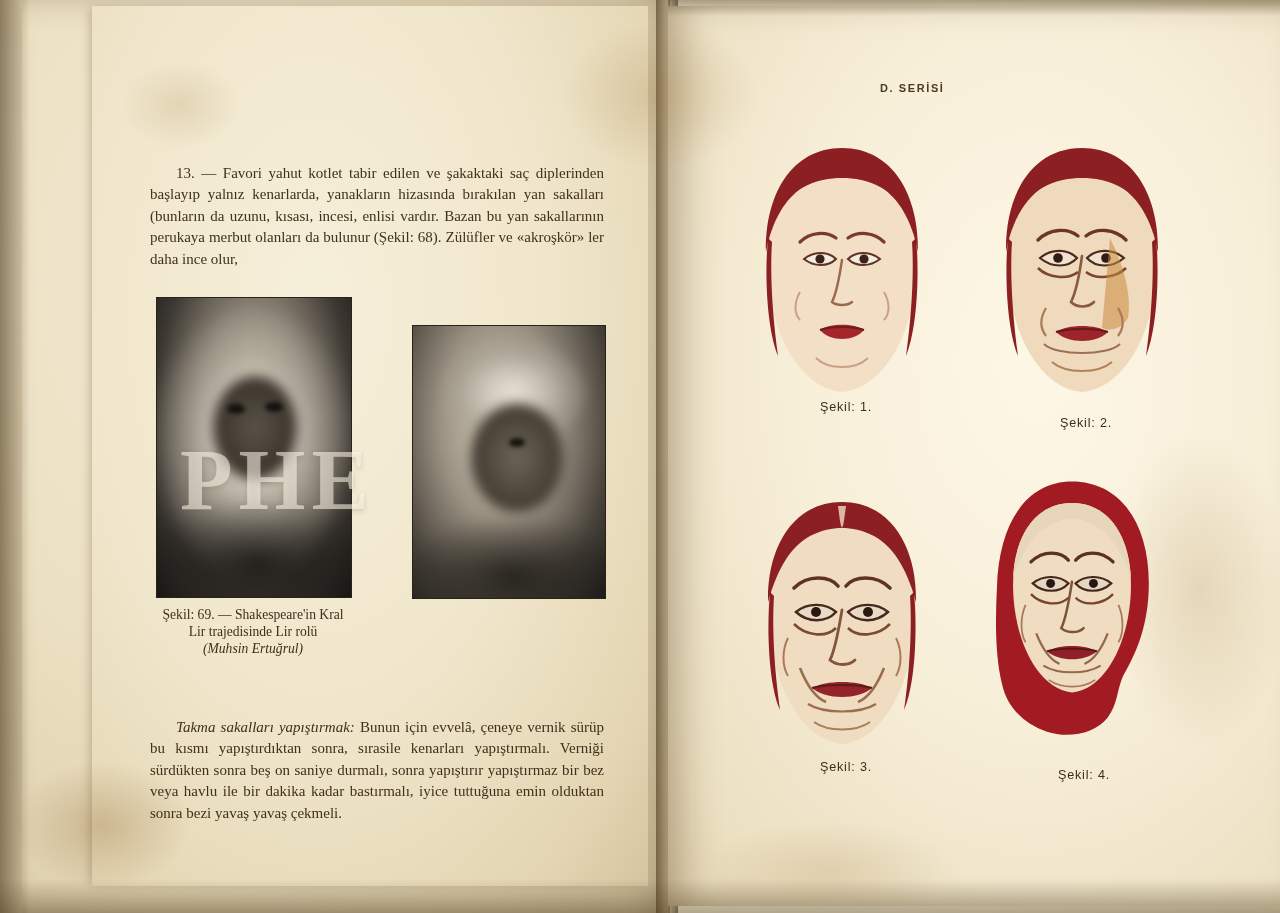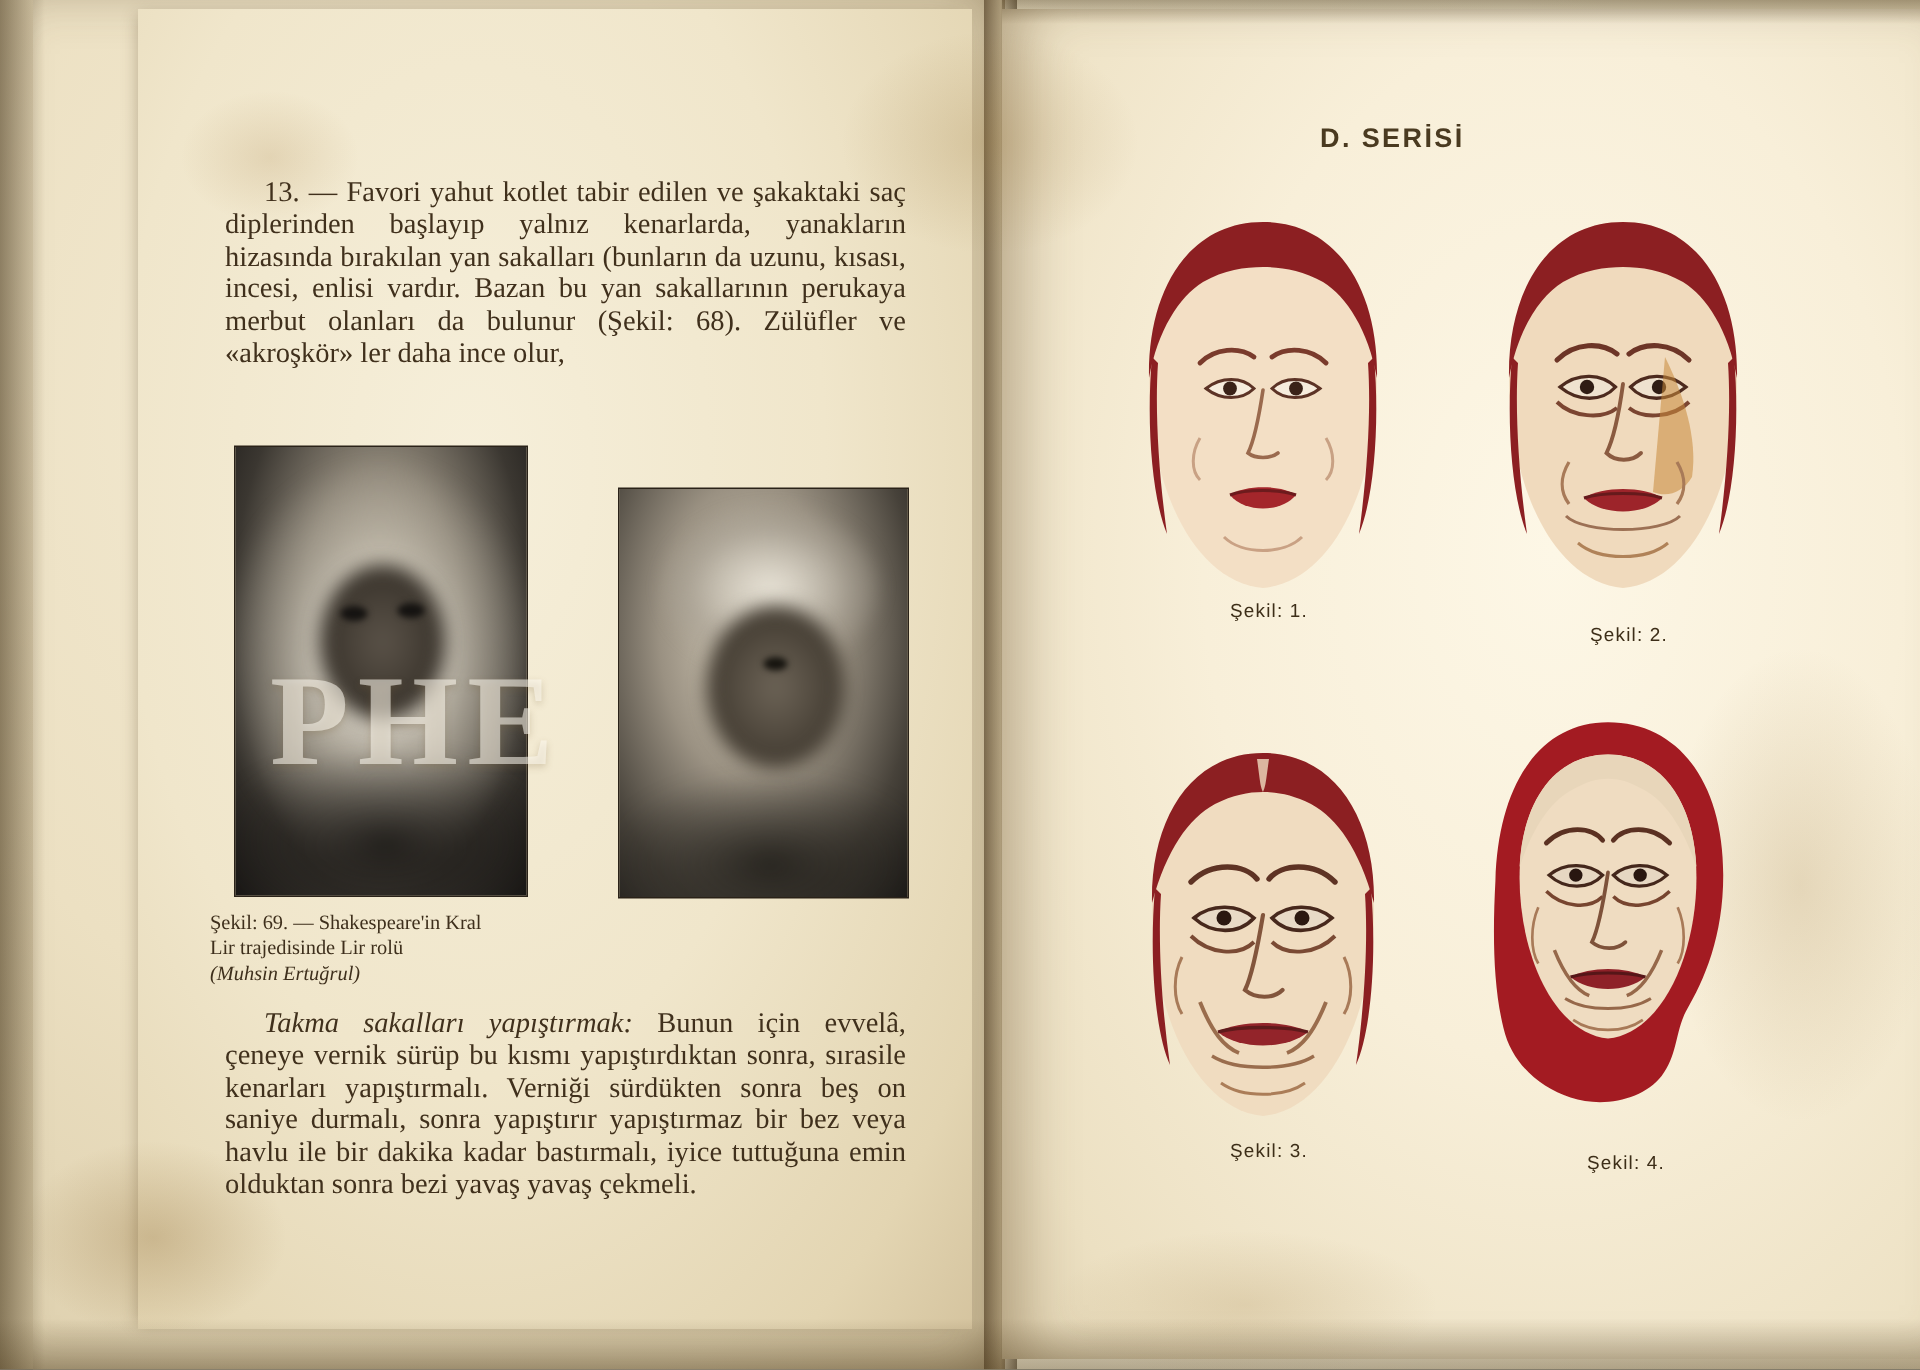--- a/index.html
+++ b/index.html
@@ -77,23 +77,24 @@
     text-align: center;
     font-size: 17px;
     letter-spacing: 1px;
     color: #4a3a22;
   }
   .body-col {
     position: absolute;
     left: 150px;
     width: 454px;
     color: #40301c;
-    font-size: 19px;
+    font-size: 15px;
     line-height: 21.4px;
     text-align: justify;
+    margin-top: 45px;
   }
   .p1 { top: 118px; }
   .p2 { top: 250px; }
   .p3 { top: 672px; }
   .indent { text-indent: 26px; }
   .ital { font-style: italic; }
 
   
   .photo {
     position: absolute;
@@ -122,21 +123,21 @@
   .k70-turban { left: 30px; top: 14px; width: 142px; height: 104px; background: radial-gradient(ellipse, rgba(235,230,218,0.92) 0%, rgba(170,163,150,0.55) 55%, rgba(40,38,34,0) 85%); }
   .k70-face { left: 58px; top: 78px; width: 92px; height: 108px; background: radial-gradient(ellipse, #6d6457 0%, #423b31 68%, rgba(30,27,22,0) 100%); }
   .k70-eye { left: 96px; top: 112px; width: 16px; height: 9px; background: #16140f; filter: blur(2px); }
   .k70-body { left: -10px; top: 190px; width: 220px; height: 120px; background: radial-gradient(ellipse, rgba(24,22,18,0.80) 0%, rgba(24,22,18,0) 74%); }
 
   .caption {
     position: absolute;
     color: #3e2f1c;
     font-size: 13.6px;
     line-height: 17px;
-    text-align: left;
+    text-align: center;
   }
   .cap-69 { left: 140px; top: 606px; width: 226px; }
   .cap-70 { left: 404px; top: 606px; width: 210px; text-align: left; }
   .cap-70 .cline2, .cap-70 .cline3 { text-align: center; }
 
   
   .watermark {
     position: absolute;
     left: 180px; top: 430px;
     font-size: 86px;
@@ -146,21 +147,21 @@
     text-shadow: 0 2px 5px rgba(120,95,55,0.25);
     font-weight: 700;
     pointer-events: none;
     white-space: nowrap;
   }
 
   
   .series-title {
     position: absolute;
     left: 880px; top: 82px;
-    font-size: 18px;
+    font-size: 11px;
     letter-spacing: 1.6px;
     color: #4a3a20;
     font-family: "Liberation Sans", sans-serif;
     font-weight: 700;
   }
   .fig {
     position: absolute;
     width: 200px; height: 268px;
   }
   .fig-1 { left: 742px; top: 142px; }

